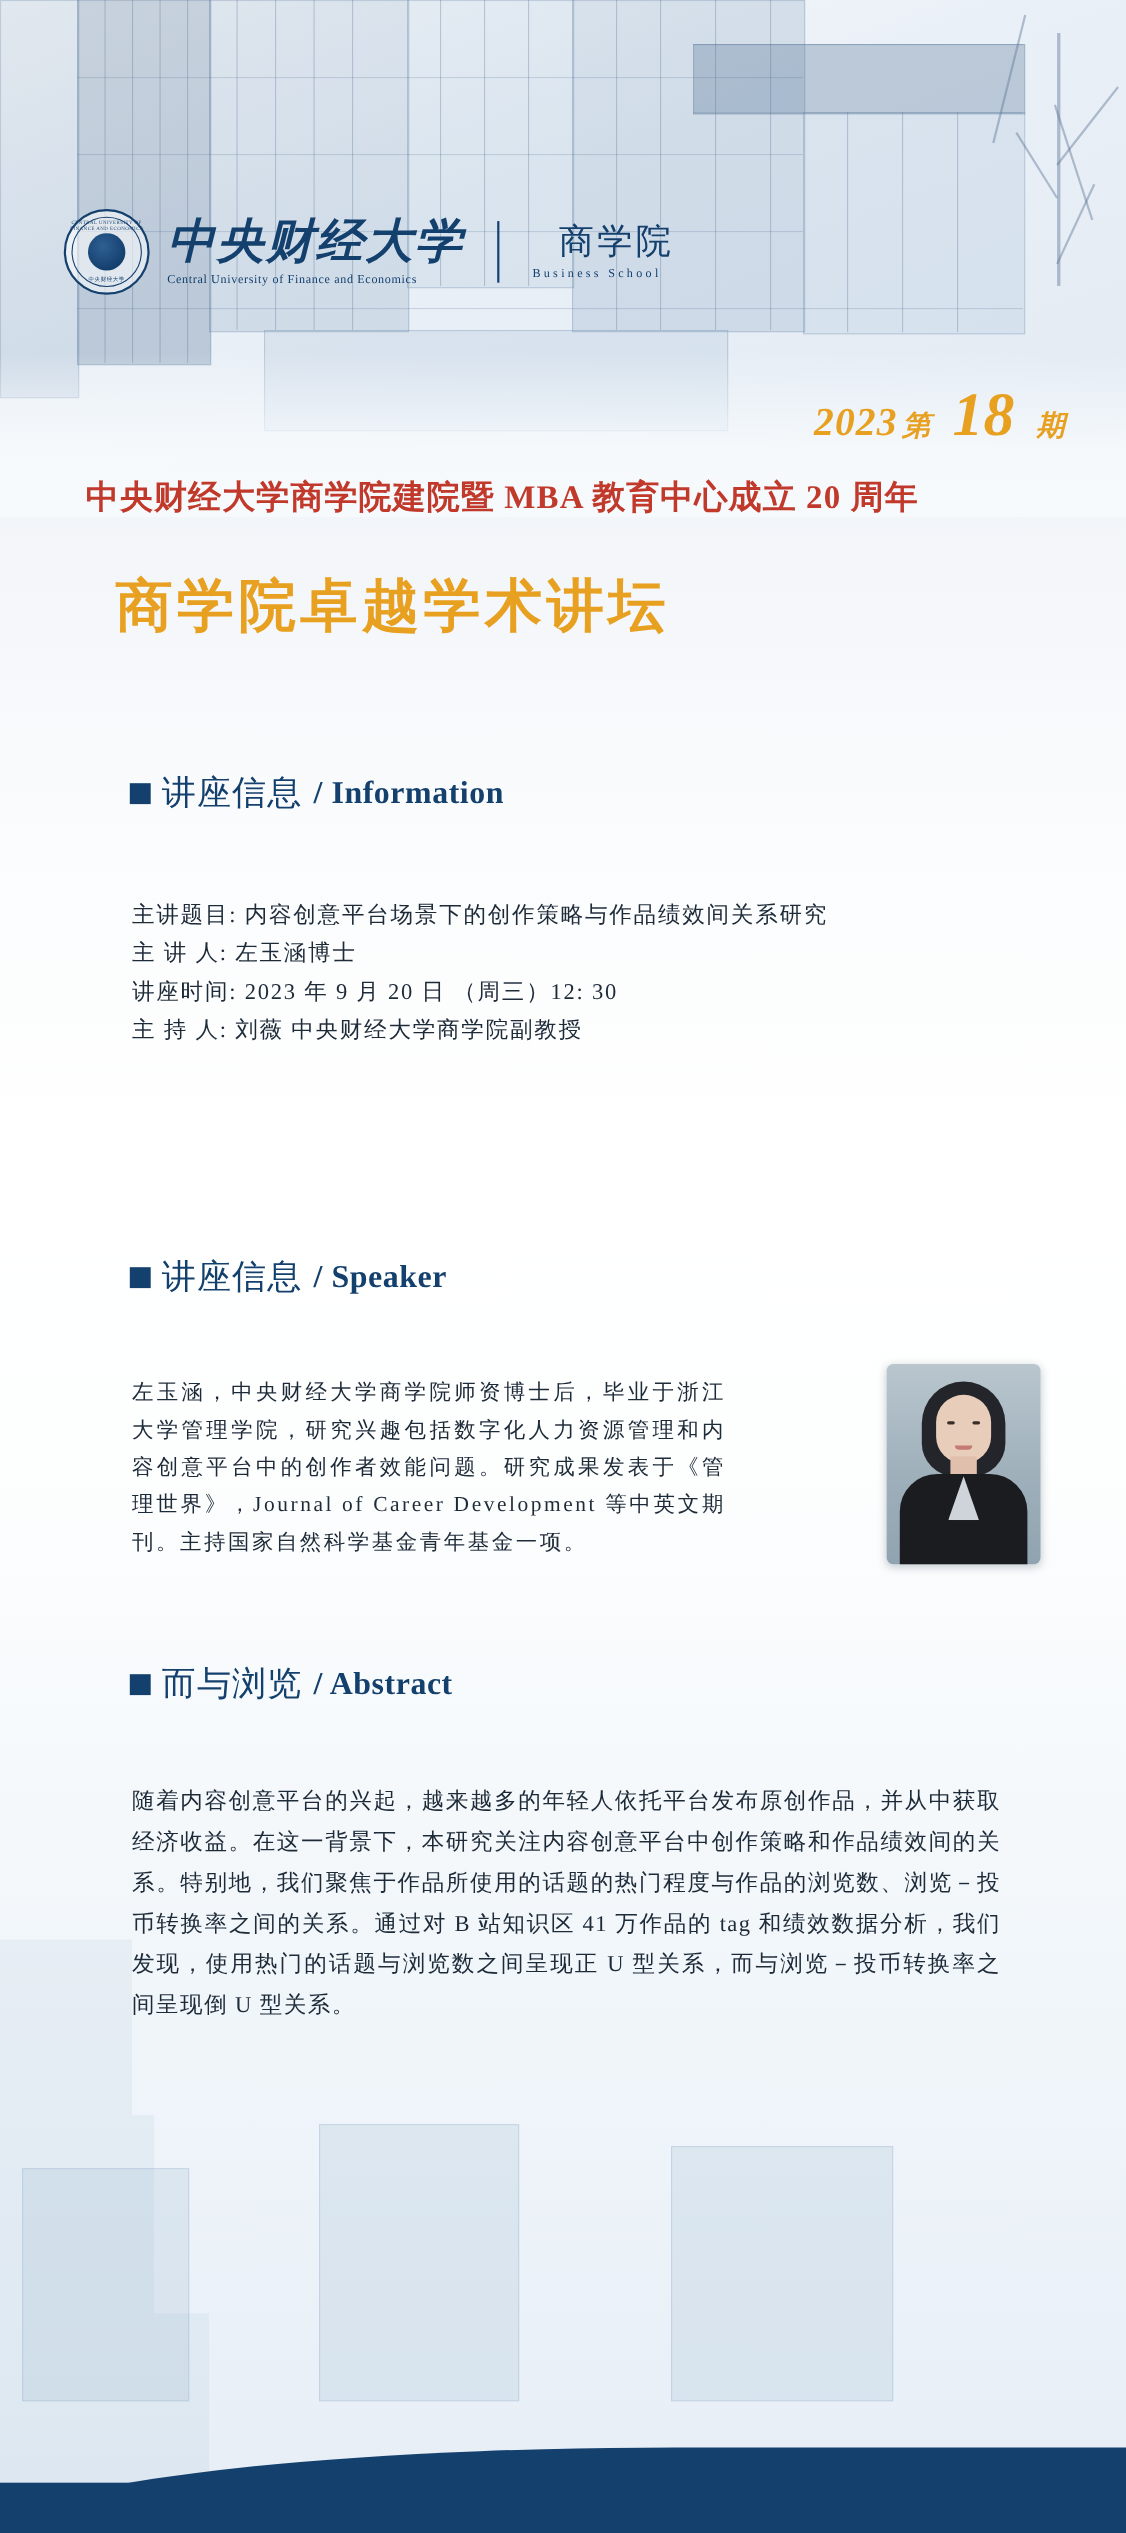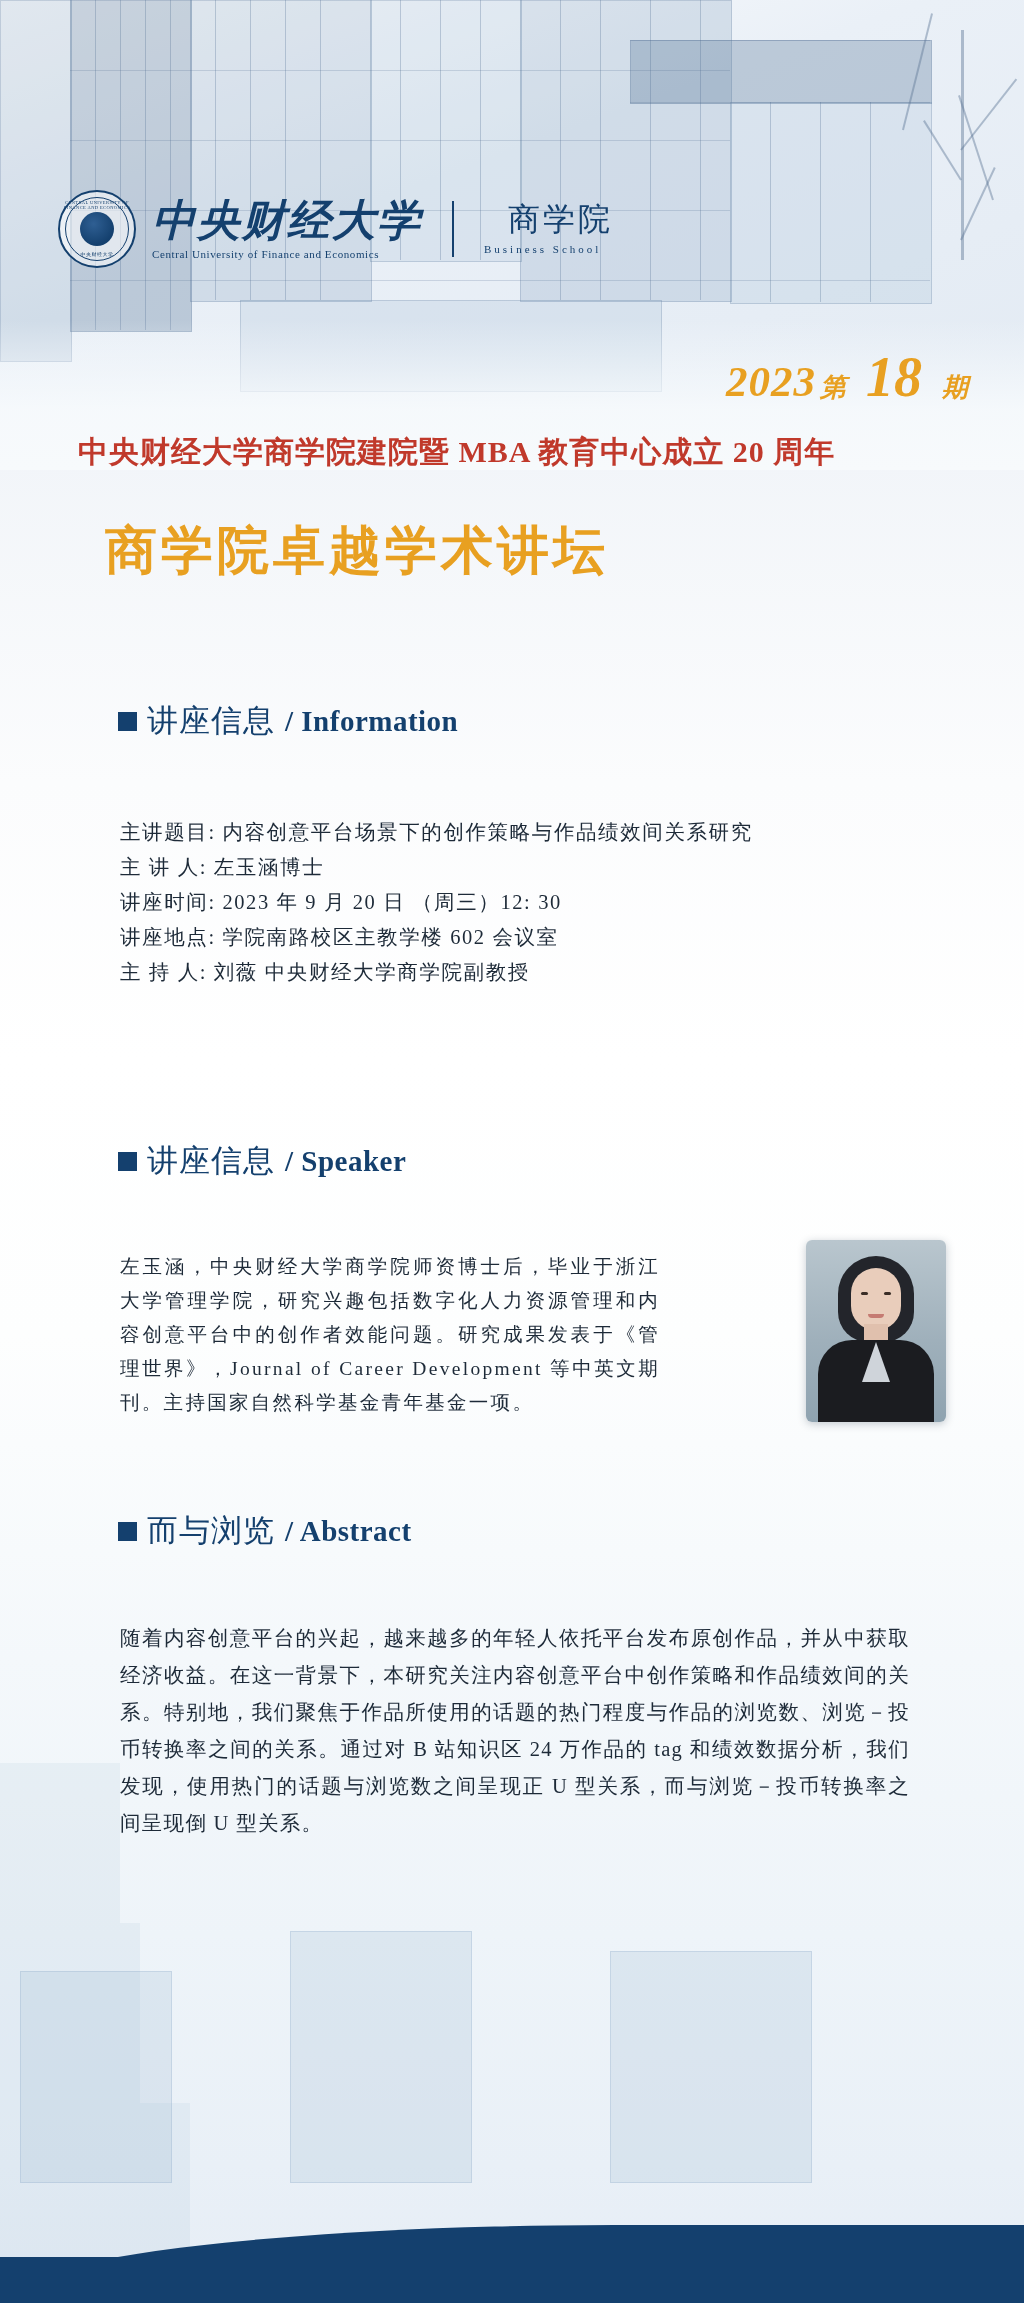--- a/index.html
+++ b/index.html
@@ -181,21 +181,21 @@
   .issue {
     position: absolute;
     right: 56px; top: 345px;
     display: flex;
     align-items: baseline;
     color: #e8a021;
     font-style: italic;
     font-weight: bold;
     white-space: nowrap;
   }
-  .issue .year { font-size: 43px; letter-spacing: 1px; text-align: center; }
+  .issue .year { font-size: 36px; letter-spacing: 1px; text-align: center; }
   .issue .qi1 { font-size: 26px; margin-left: 4px; }
   .issue .num { font-size: 56px; margin: 0 20px; }
   .issue .qi2 { font-size: 26px; }
 
   
   .title-sub {
     position: absolute;
     left: 78px; top: 432px;
     font-size: 30px;
     font-weight: bold;
@@ -430,21 +430,20 @@
 
   <div class="section-head" style="left:118px; top:700px;">
     <span class="sq"></span>
     <span class="sh-cn">讲座信息</span>
     <span class="sh-en">/ Information</span>
   </div>
   <div class="info-block">
     <div class="info-line">主讲题目: 内容创意平台场景下的创作策略与作品绩效间关系研究</div>
     <div class="info-line">主 讲 人: 左玉涵博士</div>
     <div class="info-line">讲座时间: 2023 年 9 月 20 日 （周三）12: 30</div>
-    <div class="info-line">讲座地点: 学院南路校区主教学楼 602 会议室</div>
     <div class="info-line">主 持 人: 刘薇 中央财经大学商学院副教授</div>
   </div>
 
   <div class="section-head" style="left:118px; top:1140px;">
     <span class="sq"></span>
     <span class="sh-cn">讲座信息</span>
     <span class="sh-en">/  Speaker</span>
   </div>
   <div class="speaker-block">
     <div class="speaker-text">左玉涵，中央财经大学商学院师资博士后，毕业于浙江大学管理学院，研究兴趣包括数字化人力资源管理和内容创意平台中的创作者效能问题。研究成果发表于《管理世界》，Journal of Career Development 等中英文期刊。主持国家自然科学基金青年基金一项。</div>
@@ -459,16 +458,16 @@
     <div class="sp-body"></div>
     <div class="sp-shirt"></div>
   </div>
 
   <div class="section-head" style="left:118px; top:1510px;">
     <span class="sq"></span>
     <span class="sh-cn">而与浏览</span>
     <span class="sh-en">/ Abstract</span>
   </div>
   <div class="abstract-block">
-    <div class="abstract-text">随着内容创意平台的兴起，越来越多的年轻人依托平台发布原创作品，并从中获取经济收益。在这一背景下，本研究关注内容创意平台中创作策略和作品绩效间的关系。特别地，我们聚焦于作品所使用的话题的热门程度与作品的浏览数、浏览－投币转换率之间的关系。通过对 B 站知识区 24 万作品的 tag 和绩效数据分析，我们发现，使用热门的话题与浏览数之间呈现正 U 型关系，而与浏览－投币转换率之间呈现倒 U 型关系。</div>
+    <div class="abstract-text">随着内容创意平台的兴起，越来越多的年轻人依托平台发布原创作品，并从中获取经济收益。在这一背景下，本研究关注内容创意平台中创作策略和作品绩效间的关系。特别地，我们聚焦于作品所使用的话题的热门程度与作品的浏览数、浏览－投币转换率之间的关系。通过对 B 站知识区 41 万作品的 tag 和绩效数据分析，我们发现，使用热门的话题与浏览数之间呈现正 U 型关系，而与浏览－投币转换率之间呈现倒 U 型关系。</div>
   </div>
 
 </div>
 
 </body></html>

